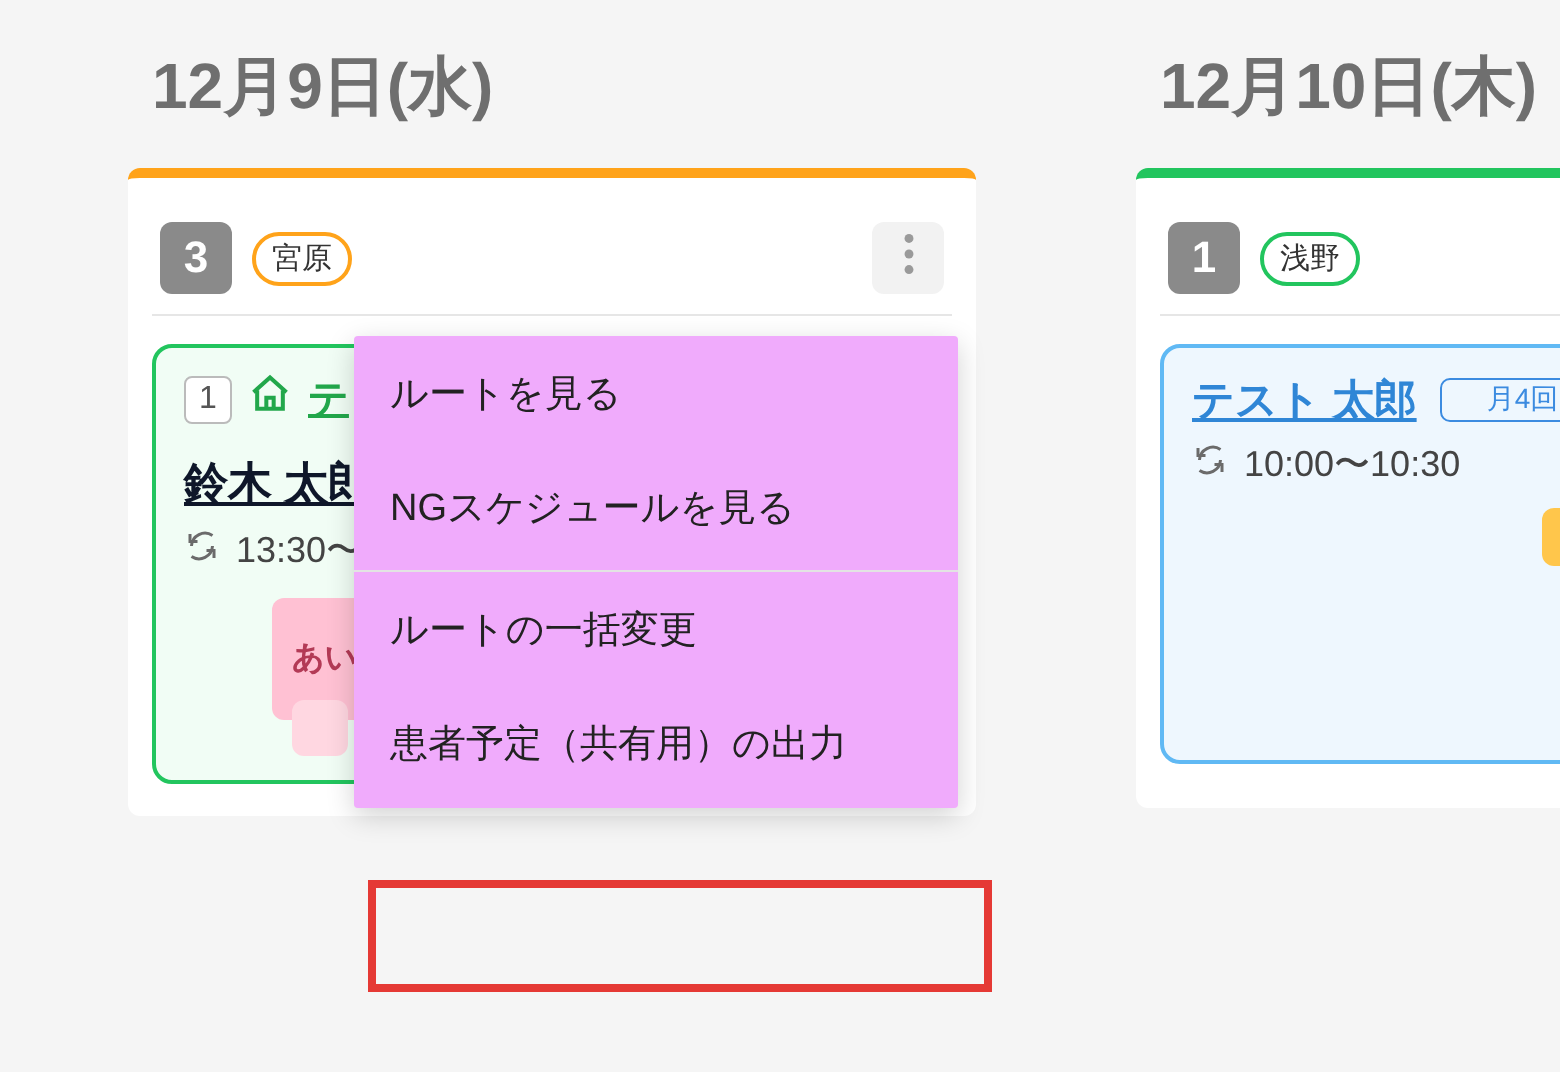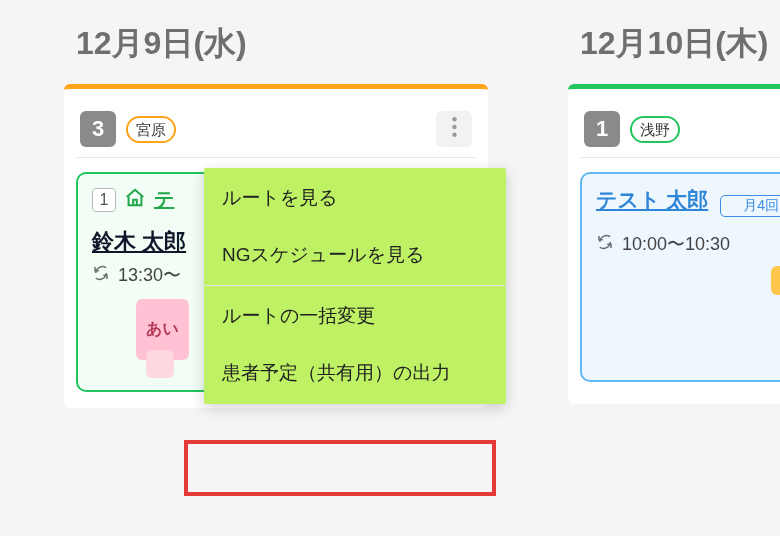--- a/index.html
+++ b/index.html
@@ -179,23 +179,23 @@
     background: #ffd7e1;
     border-radius: 6px;
     width: 28px;
     height: 28px;
   }
 
   
   .menu {
     position: absolute;
     top: 168px;
-    left: 204px;
+    left: 177px;
     width: 302px;
-    background: #bef264;
+    background: #f0abfc;
     border-radius: 2px;
     box-shadow: 0 4px 14px rgba(0,0,0,0.18);
     z-index: 100;
     padding: 2px 0;
   }
   .menu-item {
     font-size: 19px;
     color: #222;
     padding: 16px 18px;
     cursor: pointer;
@@ -270,21 +270,21 @@
 <div class="day-column right">
   <div class="day-header">12月10日(木)</div>
   <div class="day-card green" style="height:320px;">
     <div class="card-head">
       <div class="count-badge">1</div>
       <div class="staff-chip green">浅野</div>
     </div>
 
     <div class="visit-box blue-box" style="height:210px;position:relative;">
       <div style="display:flex;align-items:center;flex-wrap:wrap;gap:4px;">
-        <a class="patient-link blue" style="margin:0 2px 12px 0;font-size:21px;">テスト 太郎</a>
+        <a class="patient-link blue" style="margin:0 2px 0 0;font-size:21px;">テスト 太郎</a>
         <span class="freq-pill">月4回</span>
       </div>
       <div class="time-row" style="margin-top:6px;">
         <span class="sync-icon">
           <svg viewBox="0 0 24 24" fill="none" stroke="#6b6b6b" stroke-width="2">
               <path d="M4 4v5h5"></path>
               <path d="M20 20v-5h-5"></path>
               <path d="M5 19a9 9 0 0 0 14-7"></path>
               <path d="M19 5a9 9 0 0 0-14 7"></path>
             </svg>

